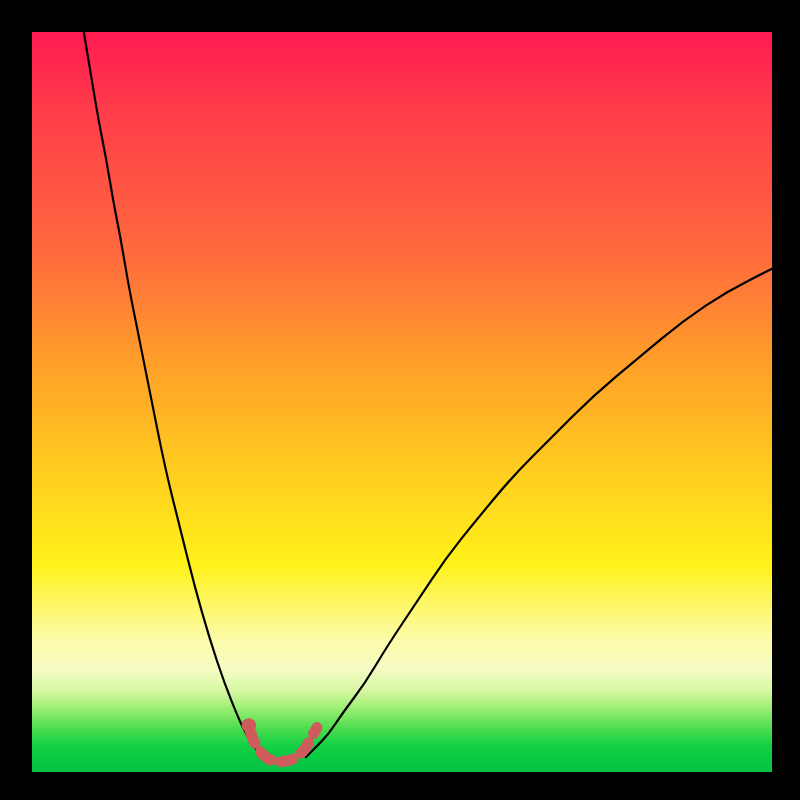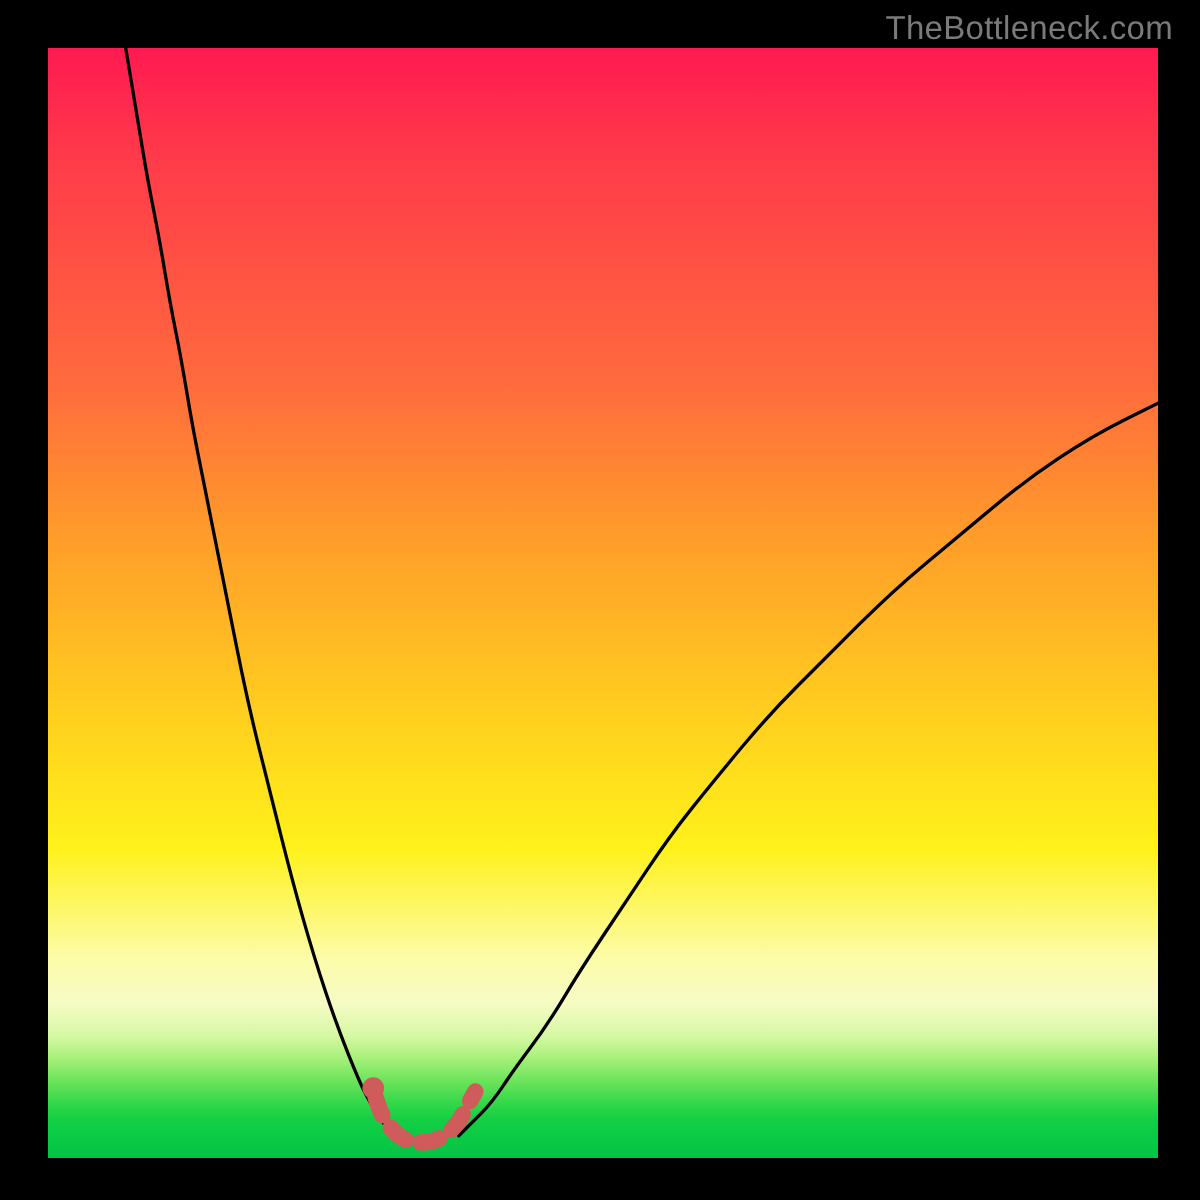--- a/index.html
+++ b/index.html
@@ -67,21 +67,20 @@
     top: 0;
     width: 100%;
     height: 100%;
     z-index: 10;
   }
 </style>
 </head>
 <body>
 
 <div class="frame">
-  <div class="watermark">TheBottleneck.com</div>
 
   <div class="plot-area">
     <div class="gradient-bg"></div>
     <svg class="curves" viewBox="0 0 740 740" preserveAspectRatio="none">
       <g>
           <path d="M 51.800000000000004 0 Q 51.800000000000004 0 55.5 22.200000000000045 Q 59.2 44.40000000000009 62.9 66.60000000000002 Q 66.6 88.79999999999995 70.3 107.30000000000001 Q 74 125.80000000000007 77.7 148 Q 81.4 170.19999999999993 85.1 188.7 Q 88.8 207.20000000000005 92.5 229.4 Q 96.2 251.59999999999997 99.9 270.1 Q 103.60000000000001 288.6 111 325.6 Q 118.4 362.59999999999997 125.8 399.6 Q 133.2 436.6 140.6 466.2 Q 148 495.79999999999995 155.4 525.4 Q 162.8 555 170.2 580.9 Q 177.6 606.8 185 629 Q 192.4 651.2 199.8 669.7 Q 207.20000000000002 688.2 210.9 695.6 Q 214.6 703 218.3 708.55 Q 222 714.1 225.7 719.6500000000001 T 229.4 725.2" fill="none" stroke="#000000" stroke-width="2.2" stroke-linecap="round"></path>
           <path d="M 273.8 725.2 Q 273.8 725.2 277.5 721.5 Q 281.2 717.8 288.6 710.4 Q 296 703 303.4 691.9 Q 310.8 680.8 321.9 666 Q 333 651.2 344.1 632.7 Q 355.2 614.2 370 592 Q 384.8 569.8 399.6 547.5999999999999 Q 414.40000000000003 525.4 429.20000000000005 506.9 Q 444 488.4 462.5 466.2 Q 481 444 499.5 425.5 Q 518 407 540.2 384.79999999999995 Q 562.4 362.59999999999997 584.5999999999999 344.09999999999997 Q 606.8 325.59999999999997 629 307.1 Q 651.2 288.6 673.4 273.8 Q 695.5999999999999 259 717.8 247.89999999999998 T 740 236.79999999999995" fill="none" stroke="#000000" stroke-width="2.2" stroke-linecap="round"></path>
           <path d="M 218.29999999999998 699.3 Q 218.29999999999998 699.3 220.14999999999998 704.8499999999999 Q 222 710.4 225.7 715.95 Q 229.4 721.5 233.10000000000002 724.46 Q 236.8 727.42 240.5 728.53 Q 244.20000000000002 729.64 247.90000000000003 729.64 Q 251.60000000000002 729.64 255.3 728.9 Q 259 728.16 262.7 725.94 Q 266.4 723.72 270.1 720.02 Q 273.8 716.32 275.65 712.62 Q 277.5 708.92 281.20000000000005 702.26 T 284.90000000000003 695.6" fill="none" stroke="#cf5b5b" stroke-width="11" stroke-linecap="round" stroke-dasharray="13 10"></path>
           <circle cx="216.82" cy="693.38" r="7.228571428571429" fill="#cf5b5b"></circle>
         </g>

